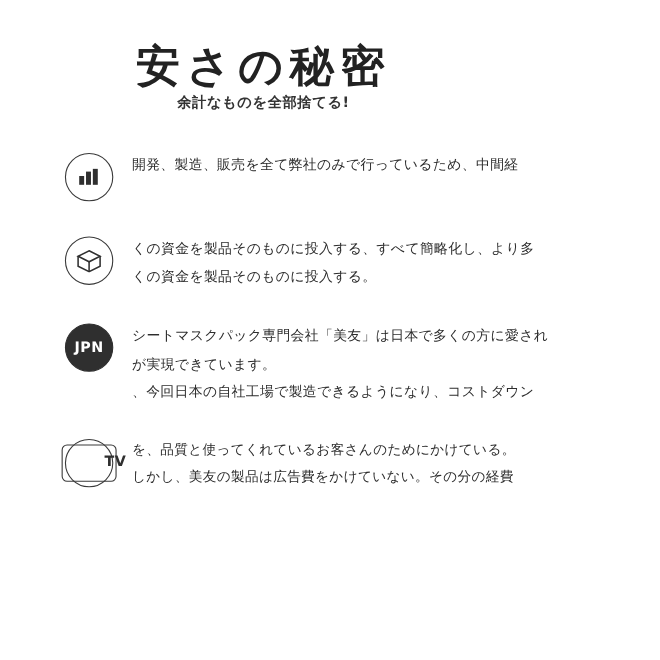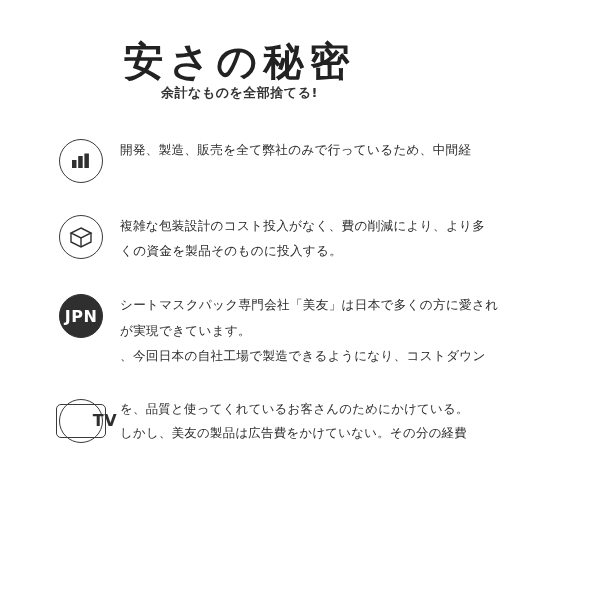--- a/index.html
+++ b/index.html
@@ -69,21 +69,21 @@
     display: flex;
     align-items: center;
     justify-content: center;
     box-sizing: border-box;
   }
   .icon-circle.filled {
     background: #2f2f2f;
     border-color: #2f2f2f;
   }
   .icon-text {
-    font-size: 16px;
+    font-size: 13px;
     font-weight: bold;
     color: #ffffff;
     letter-spacing: 0.5px;
   }
   .icon-text.dark {
     color: #2f2f2f;
   }
   .icon-box {
     width: 40px;
     height: 34px;
@@ -143,21 +143,21 @@
       <div class="icon-wrap">
         <div class="icon-circle">
           <svg width="24" height="22" viewBox="0 0 24 22" aria-hidden="true">
             <polygon points="12,2 22,7 12,12 2,7" fill="none" stroke="#2f2f2f" stroke-width="1.4"></polygon>
             <polyline points="2,7 2,16 12,21 22,16 22,7" fill="none" stroke="#2f2f2f" stroke-width="1.4"></polyline>
             <line x1="12" y1="12" x2="12" y2="21" stroke="#2f2f2f" stroke-width="1.4"></line>
           </svg>
         </div>
       </div>
       <div class="text-block">
-        <span class="line">複雑な包装設計のコスト投入がなく、費の削減により、より多</span>
+        <span class="line">くの資金を製品そのものに投入する、すべて簡略化し、より多</span>
         <span class="line">くの資金を製品そのものに投入する。</span>
       </div>
     </div>
 
     <div class="item">
       <div class="icon-wrap">
         <div class="icon-circle filled">
           <span class="icon-text">JPN</span>
         </div>
       </div>

